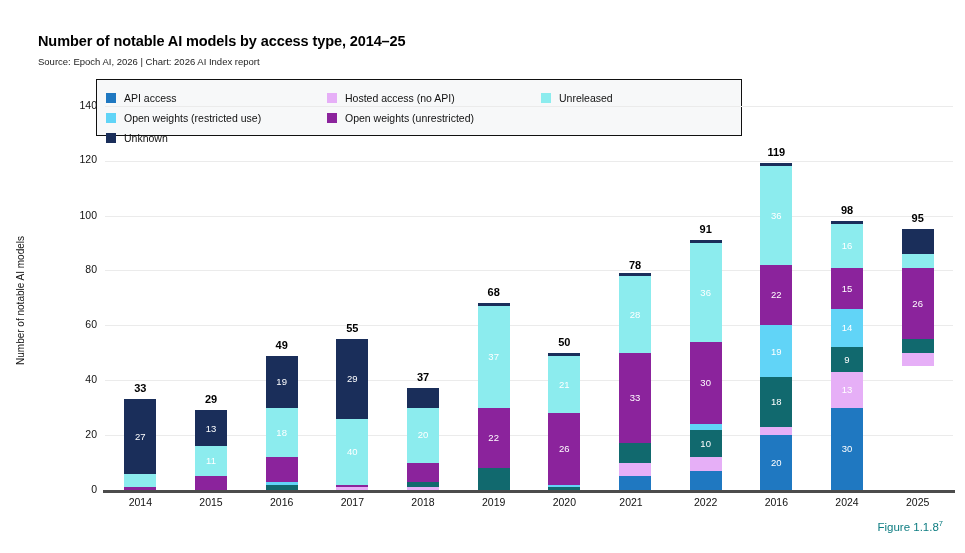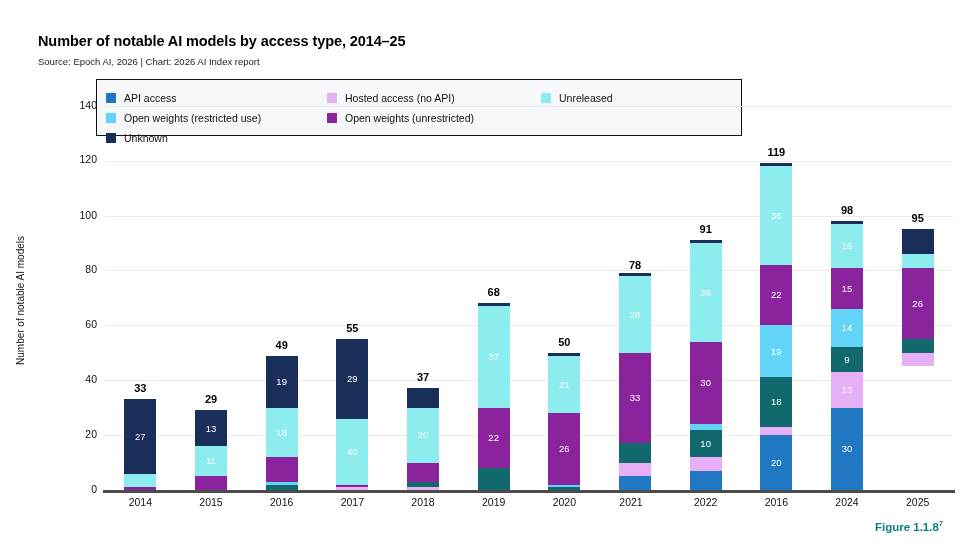--- a/index.html
+++ b/index.html
@@ -89,21 +89,21 @@
     position:absolute; width:60px; left:-14px; text-align:center;
     font-size:11px; font-weight:bold; color:#000;
   }
   .bar-caprule {
     position:absolute; left:0; width:32px; height:2.5px; background:#1a2e5a;
   }
 
   
   .figure-tag {
     position:absolute; right:22px; bottom:20px;
-    font-size:11.5px; font-weight:bold; color:#0e7d82;padding-left:12px;
+    font-size:11.5px; font-weight:normal; color:#0e7d82;padding-left:12px;
   }
   .figure-tag sup { font-size:7.5px; }
 </style>
 </head>
 <body>
 
 <div id="chart-root">
 
   <div class="title">Number of notable AI models by access type, 2014–25</div>
   <div class="subtitle">Source: Epoch AI, 2026 | Chart: 2026 AI Index report</div>

